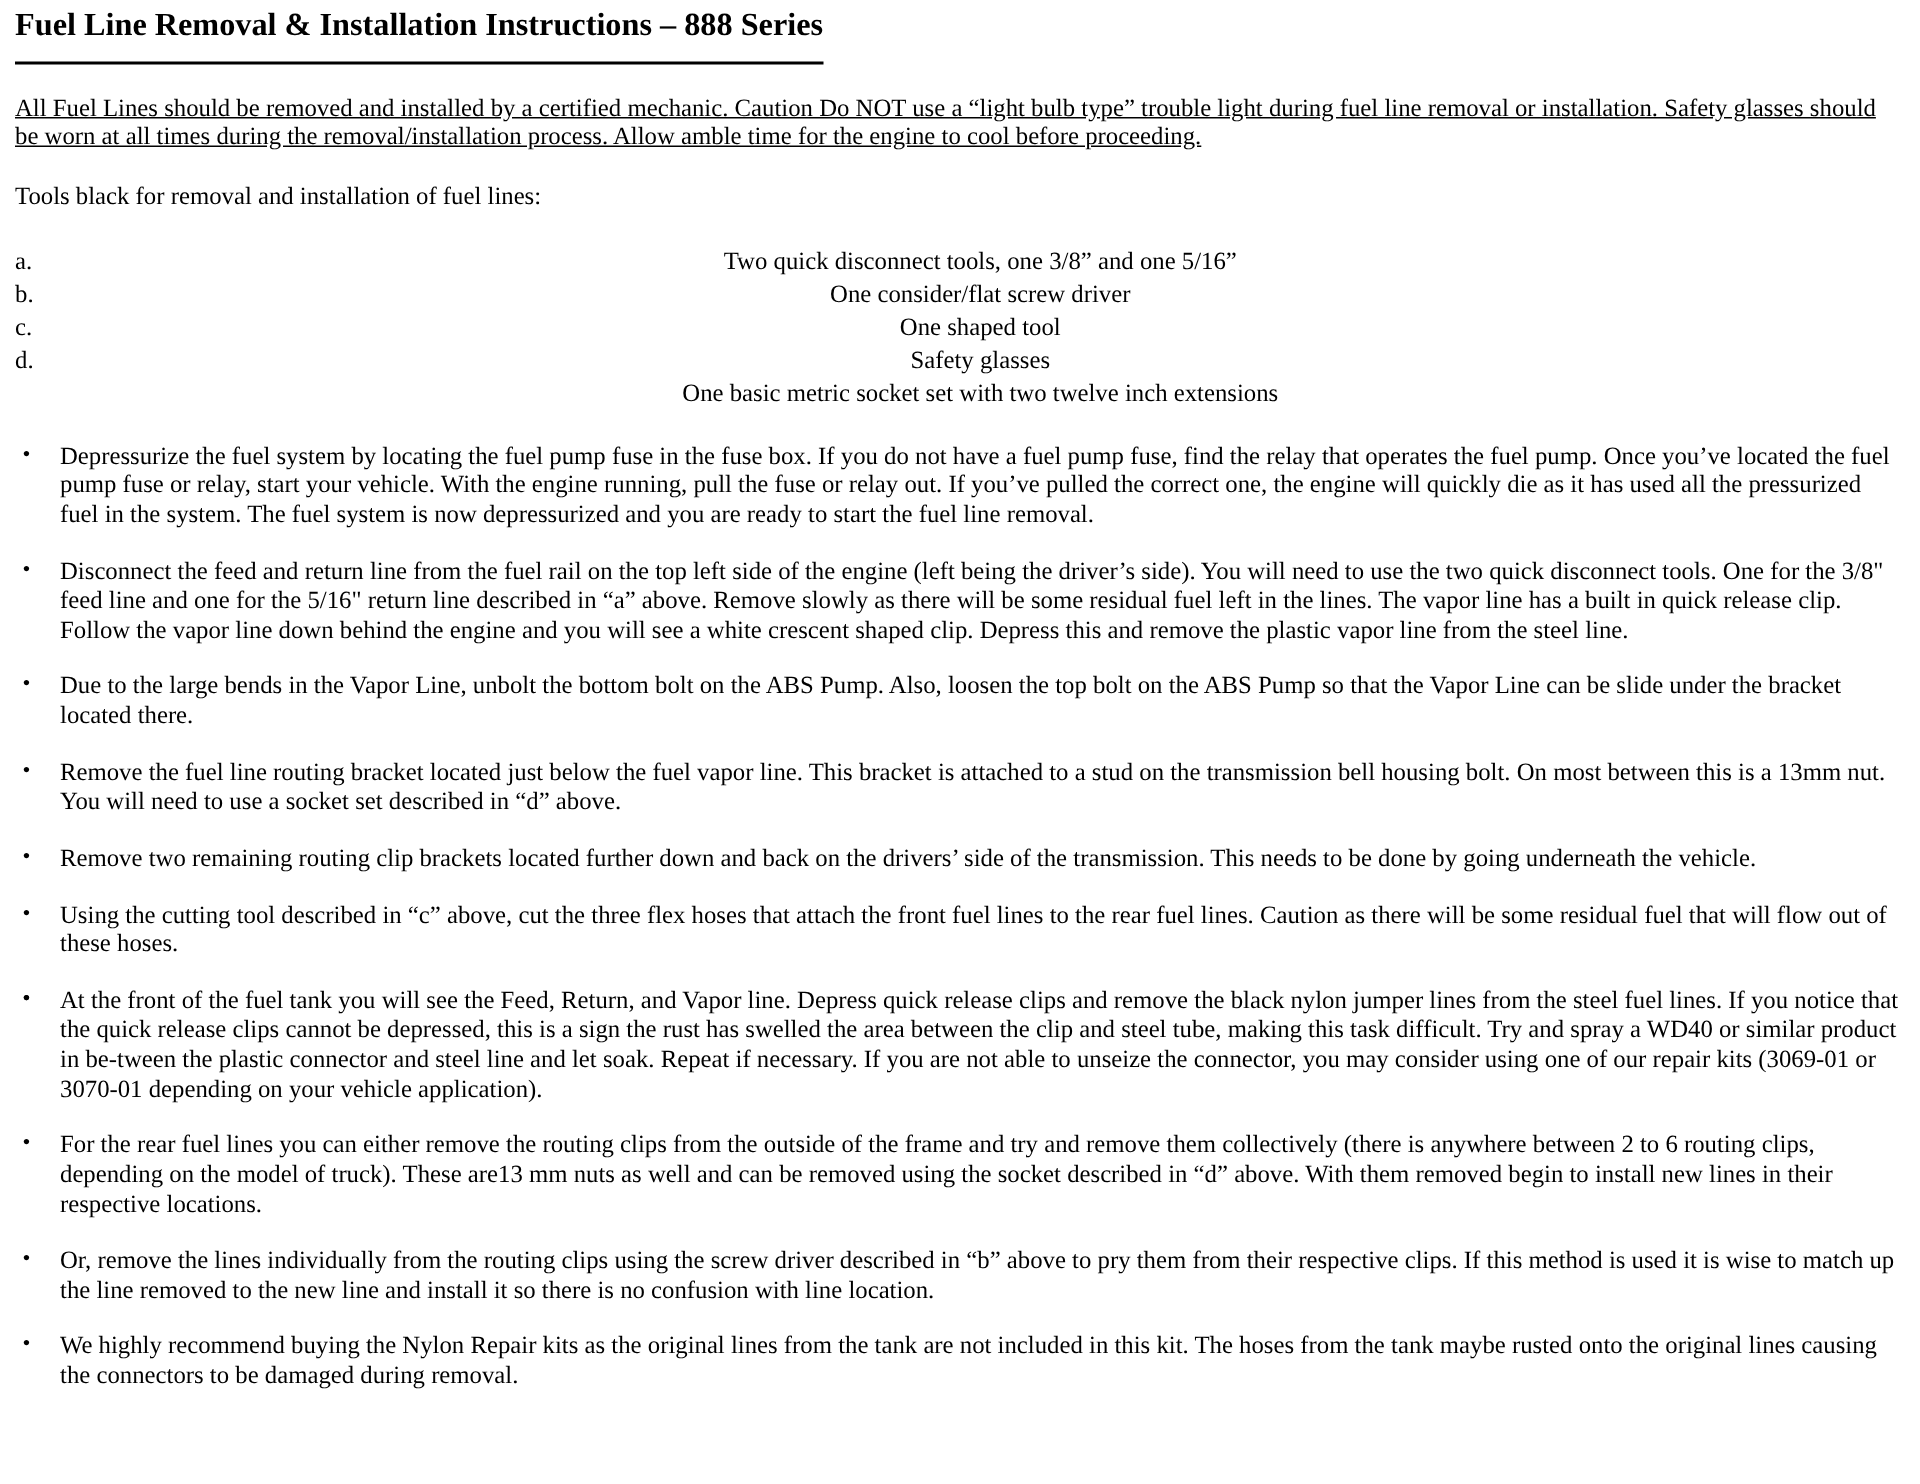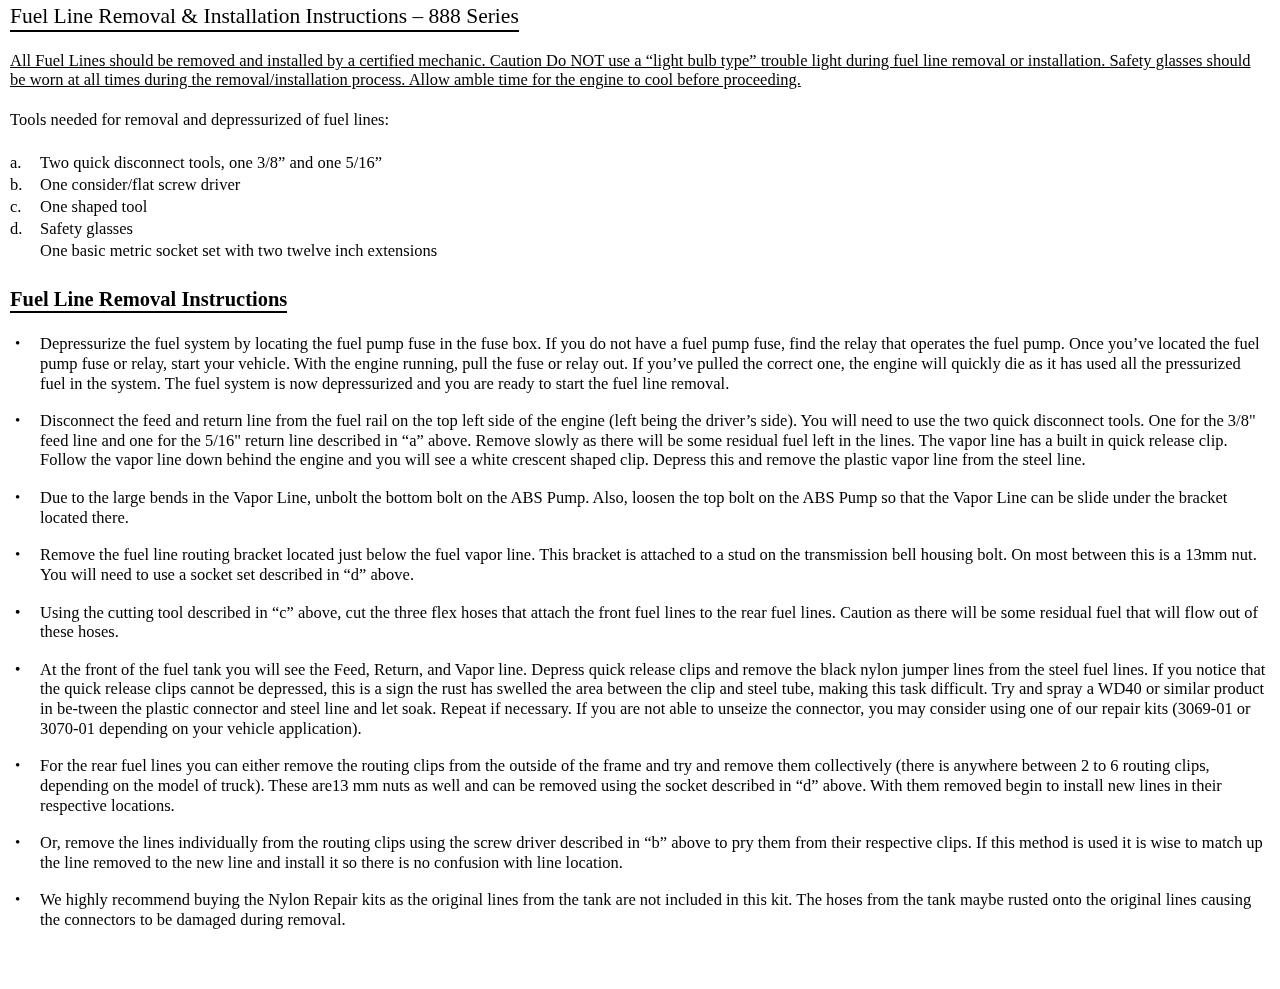--- a/index.html
+++ b/index.html
@@ -17,24 +17,24 @@
   .page {
     box-sizing: border-box;
     width: 1280px;
     min-height: 989px;
     padding: 4px 13px 24px 10px;
   }
   .doc-title {
     display: inline-block;
     margin: 1px 0 0 0;
     font-size: 21.5px;
-    font-weight: normal;
+    font-weight: bold;
     line-height: 1.1;
     border-bottom: 2px solid #000;
-    padding-bottom: 1px;
+    padding-bottom: 12px;
   }
   .intro {
     margin: 19px 0 0 0;
     line-height: 1.2;
     text-decoration: underline;
   }
   .tools-heading {
     margin: 20px 0 0 0;
     line-height: 1.2;
   }
@@ -45,20 +45,21 @@
     display: flex;
     align-items: baseline;
     line-height: 1.33;
   }
   .tool-marker {
     flex: 0 0 30px;
     line-height: 1.33;
   }
   .tool-body {
     flex: 1;
+    text-align: center;
   }
   .section-heading {
     display: inline-block;
     margin: 26px 0 0 0;
     font-size: 20.5px;
     font-weight: bold;
     line-height: 1.1;
     border-bottom: 2px solid #000;
     padding-bottom: 1px;
   }
@@ -83,21 +84,21 @@
 </style>
 </head>
 <body>
 
 <div class="page">
 
   <h1 class="doc-title">Fuel Line Removal &amp; Installation Instructions – 888 Series</h1>
 
   <p class="intro">All Fuel Lines should be removed and installed by a certified mechanic. Caution Do NOT use a “light bulb type” trouble light during fuel line removal or installation. Safety glasses should be worn at all times during the removal/installation process. Allow amble time for the engine to cool before proceeding.</p>
 
-  <p class="tools-heading">Tools needed for removal and depressurized of fuel lines:</p>
+  <p class="tools-heading">Tools black for removal and installation of fuel lines:</p>
 
   <div class="tools-list">
     <div class="tool-row">
       <span class="tool-marker">a.</span>
       <div class="tool-body">Two quick disconnect tools, one 3/8” and one 5/16”</div>
     </div>
     <div class="tool-row">
       <span class="tool-marker">b.</span>
       <div class="tool-body">One consider/flat screw driver</div>
     </div>
@@ -107,28 +108,27 @@
     </div>
     <div class="tool-row">
       <span class="tool-marker">d.</span>
       <div class="tool-body">
         <div>Safety glasses</div>
         <div>One basic metric socket set with two twelve inch extensions</div>
       </div>
     </div>
   </div>
 
-  <h2 class="section-heading">Fuel Line Removal Instructions</h2>
 
   <ul class="bullets">
     <li><span class="dot">•</span><span>Depressurize the fuel system by locating the fuel pump fuse in the fuse box. If you do not have a fuel pump fuse, find the relay that operates the fuel pump. Once you’ve located the fuel pump fuse or relay, start your vehicle. With the engine running, pull the fuse or relay out. If you’ve pulled the correct one, the engine will quickly die as it has used all the pressurized fuel in the system. The fuel system is now depressurized and you are ready to start the fuel line removal.</span></li>
     <li><span class="dot">•</span><span>Disconnect the feed and return line from the fuel rail on the top left side of the engine (left being the driver’s side). You will need to use the two quick disconnect tools. One for the 3/8" feed line and one for the 5/16" return line described in “a” above. Remove slowly as there will be some residual fuel left in the lines. The vapor line has a built in quick release clip. Follow the vapor line down behind the engine and you will see a white crescent shaped clip. Depress this and remove the plastic vapor line from the steel line.</span></li>
     <li><span class="dot">•</span><span>Due to the large bends in the Vapor Line, unbolt the bottom bolt on the ABS Pump. Also, loosen the top bolt on the ABS Pump so that the Vapor Line can be slide under the bracket located there.</span></li>
     <li><span class="dot">•</span><span>Remove the fuel line routing bracket located just below the fuel vapor line. This bracket is attached to a stud on the transmission bell housing bolt. On most between this is a 13mm nut. You will need to use a socket set described in “d” above.</span></li>
-    <li><span class="dot">•</span></li>
+    <li><span class="dot">•</span><span>Remove two remaining routing clip brackets located further down and back on the drivers’ side of the transmission. This needs to be done by going underneath the vehicle.</span></li>
     <li><span class="dot">•</span><span>Using the cutting tool described in “c” above, cut the three flex hoses that attach the front fuel lines to the rear fuel lines. Caution as there will be some residual fuel that will flow out of these hoses.</span></li>
     <li><span class="dot">•</span></li>
     <li><span class="dot">•</span><span>At the front of the fuel tank you will see the Feed, Return, and Vapor line. Depress quick release clips and remove the black nylon jumper lines from the steel fuel lines. If you notice that the quick release clips cannot be depressed, this is a sign the rust has swelled the area between the clip and steel tube, making this task difficult. Try and spray a WD40 or similar product in be-tween the plastic connector and steel line and let soak. Repeat if necessary. If you are not able to unseize the connector, you may consider using one of our repair kits (3069-01 or 3070-01 depending on your vehicle application).</span></li>
     <li><span class="dot">•</span><span>For the rear fuel lines you can either remove the routing clips from the outside of the frame and try and remove them collectively (there is anywhere between 2 to 6 routing clips, depending on the model of truck). These are13 mm nuts as well and can be removed using the socket described in “d” above. With them removed begin to install new lines in their respective locations.</span></li>
     <li><span class="dot">•</span><span>Or, remove the lines individually from the routing clips using the screw driver described in “b” above to pry them from their respective clips. If this method is used it is wise to match up the line removed to the new line and install it so there is no confusion with line location.</span></li>
     <li><span class="dot">•</span><span>We highly recommend buying the Nylon Repair kits as the original lines from the tank are not included in this kit. The hoses from the tank maybe rusted onto the original lines causing the connectors to be damaged during removal.</span></li>
   </ul>
 
 </div>
 

